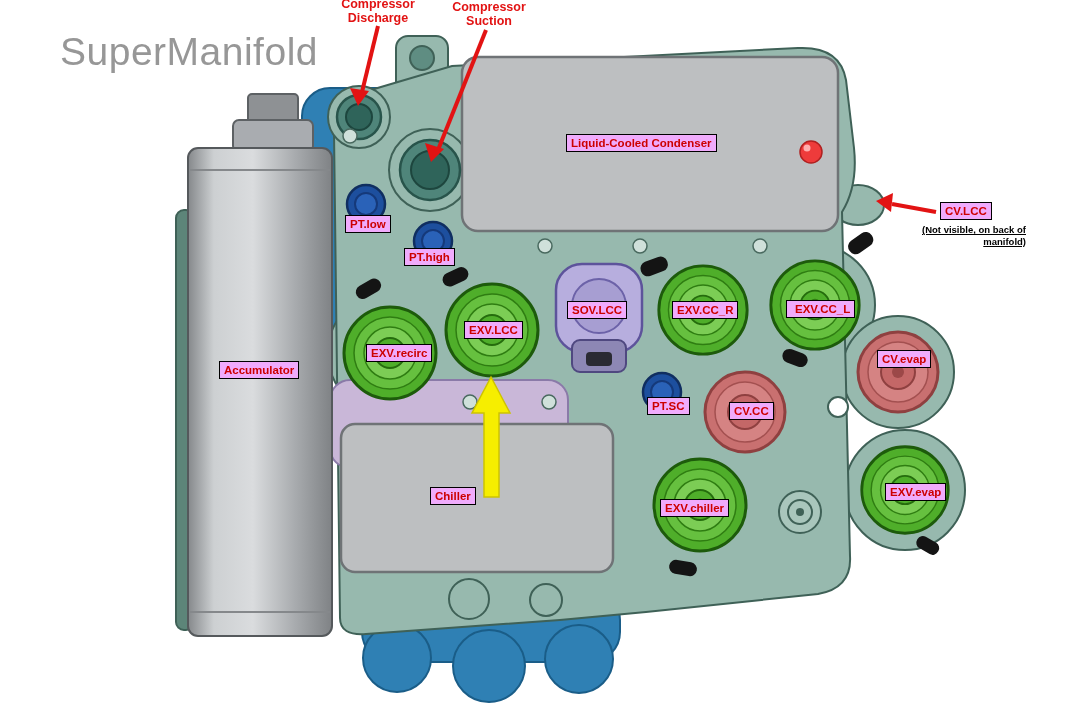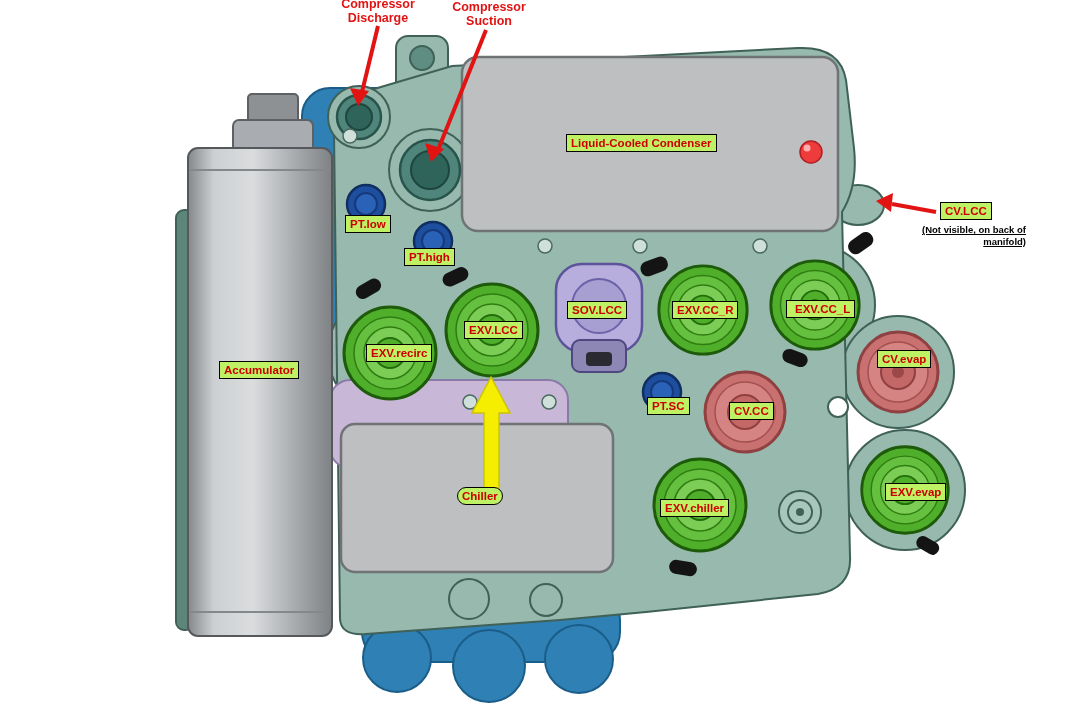--- a/index.html
+++ b/index.html
@@ -4,21 +4,21 @@
 <style>
   html,body{margin:0;padding:0;background:#fff;}
   .stage{
     position:relative;width:1079px;height:706px;background:#ffffff;overflow:hidden;
     font-family:"Liberation Sans",sans-serif;
   }
   .stage svg{position:absolute;left:0;top:0;}
   .title{position:absolute;left:60px;top:30px;font-size:39px;color:#979797;font-weight:400;letter-spacing:.5px;}
   .subtitle{position:absolute;left:62px;top:84px;font-size:26px;color:#979797;font-weight:400;}
   .lbl{
-    position:absolute;background:#bef264;border:1px solid #000;color:#cc0000;
+    position:absolute;background:#f0abfc;border:1px solid #000;color:#cc0000;
     font-weight:bold;font-size:11.5px;line-height:1.25;padding:1px 4px;white-space:nowrap;
   }
   .callout{
     position:absolute;color:#e21313;font-weight:bold;font-size:12.5px;
     text-align:center;line-height:1.12;
   }
   .note{
     position:absolute;color:#000;font-weight:bold;font-size:9.5px;
     text-align:right;line-height:1.25;text-decoration:underline;
   }
@@ -200,35 +200,36 @@
     <g stroke="#e21313" stroke-width="4" fill="#e21313">
       <line x1="378" y1="26" x2="362" y2="92"></line>
       <polygon points="358,106 350,88 369,91" stroke="none"></polygon>
       <line x1="486" y1="30" x2="438" y2="150"></line>
       <polygon points="431,162 425,143 444,149" stroke="none"></polygon>
       <line x1="936" y1="212" x2="892" y2="204"></line>
       <polygon points="876,201 893,193 891,212" stroke="none"></polygon>
     </g>
   </svg>
 
+  <div class="title">SuperManifold</div>
 
   <div class="callout" style="left:328px;top:-3px;width:100px;">Compressor Discharge</div>
   <div class="callout" style="left:443px;top:0px;width:92px;">Compressor Suction</div>
   <div class="note" style="left:922px;top:224px;width:104px;">(Not visible, on back of manifold)</div>
 
   <div class="lbl" style="left:566px;top:134px;">Liquid-Cooled Condenser</div>
   <div class="lbl" style="left:345px;top:215px;">PT.low</div>
   <div class="lbl" style="left:404px;top:248px;">PT.high</div>
   <div class="lbl" style="left:219px;top:313px;margin-top:48px;">Accumulator</div>
   <div class="lbl" style="left:350px;top:344px;margin-left:16px;">EXV.recirc</div>
   <div class="lbl" style="left:464px;top:321px;">EXV.LCC</div>
   <div class="lbl" style="left:567px;top:301px;">SOV.LCC</div>
   <div class="lbl" style="left:672px;top:301px;">EXV.CC_R</div>
   <div class="lbl" style="left:786px;top:300px;padding-left:8px;">EXV.CC_L</div>
   <div class="lbl" style="left:877px;top:350px;">CV.evap</div>
   <div class="lbl" style="left:647px;top:397px;">PT.SC</div>
   <div class="lbl" style="left:729px;top:402px;">CV.CC</div>
-  <div class="lbl" style="left:457px;top:487px;border-radius:9px;">Chiller</div>
+  <div class="lbl" style="left:430px;top:487px;">Chiller</div>
   <div class="lbl" style="left:660px;top:499px;">EXV.chiller</div>
   <div class="lbl" style="left:885px;top:483px;">EXV.evap</div>
   <div class="lbl" style="left:940px;top:202px;">CV.LCC</div>
 
 </div>
 
 </body></html>

